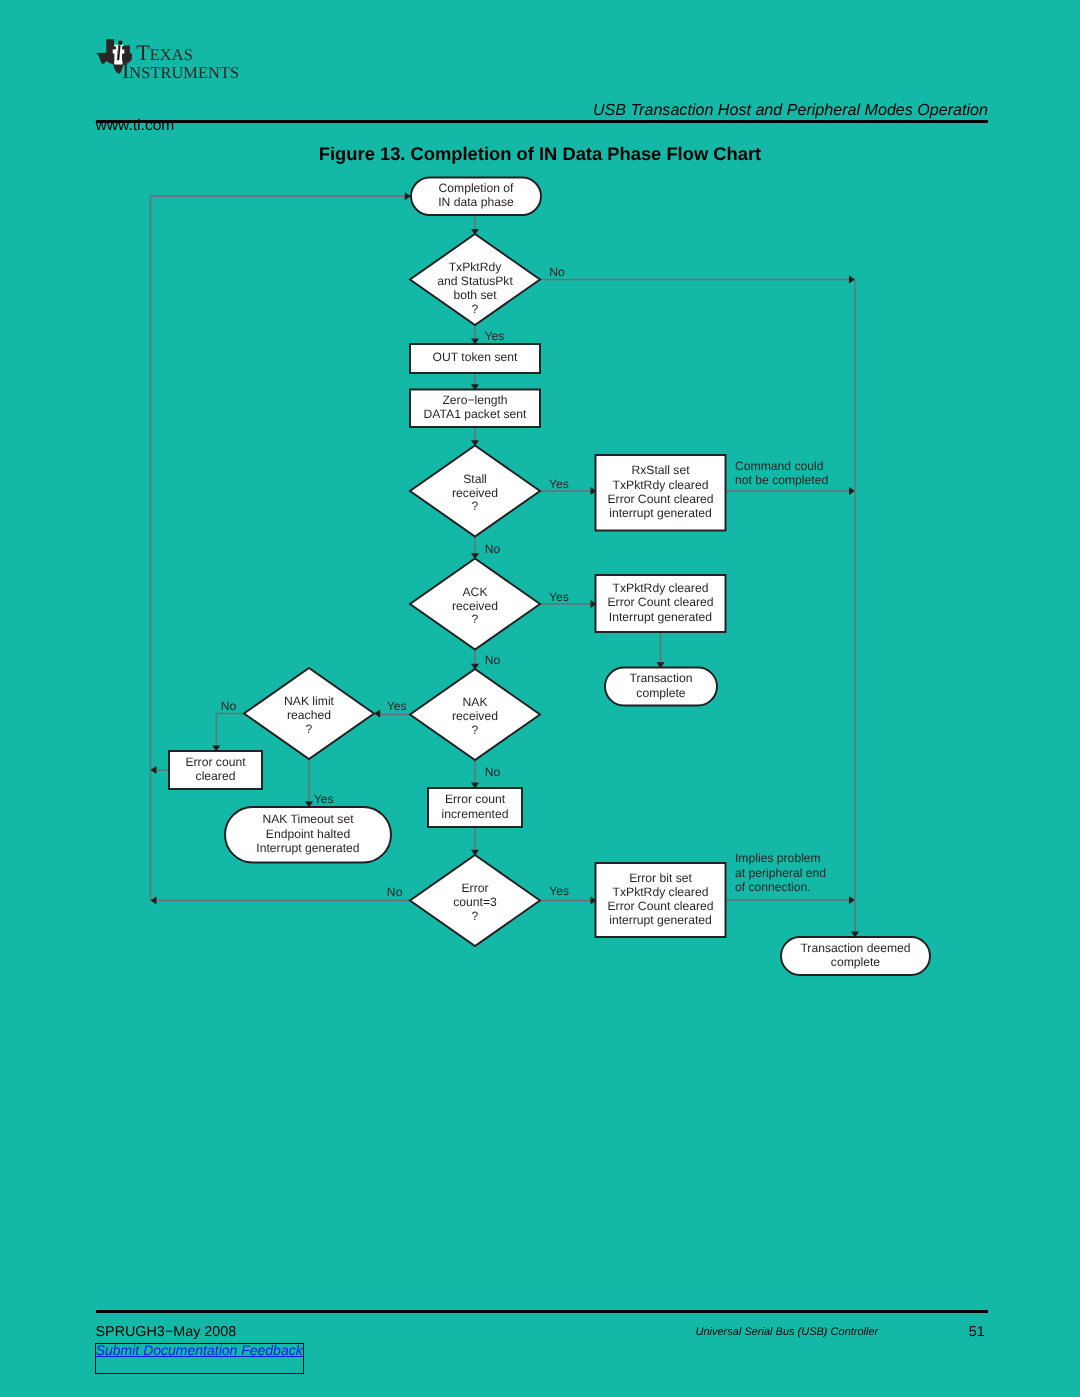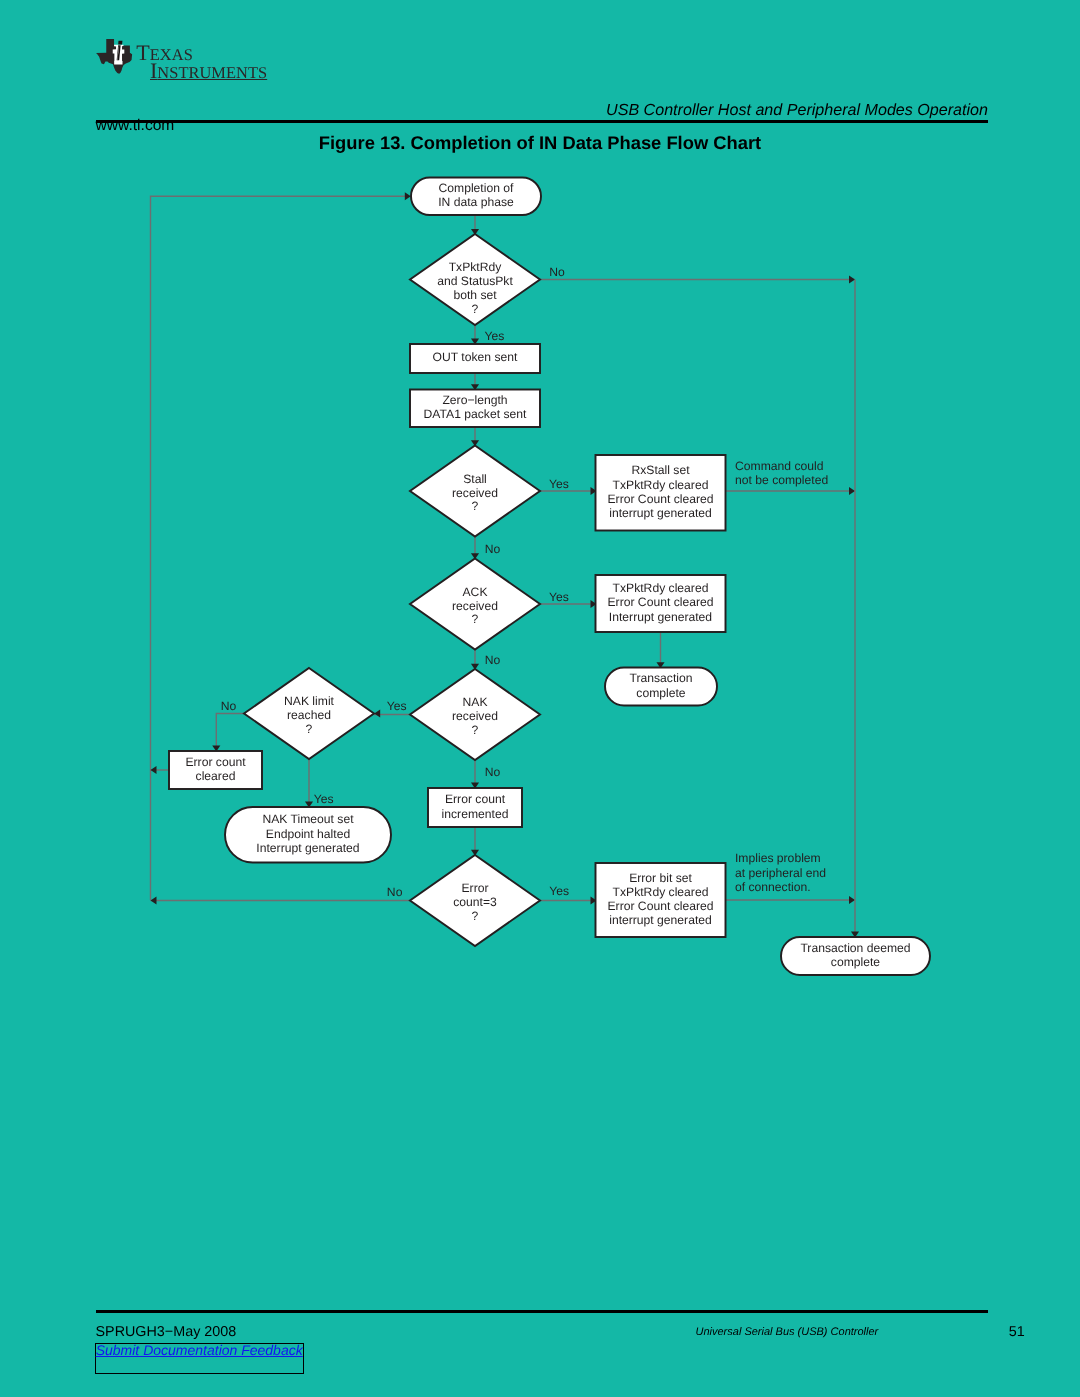--- a/index.html
+++ b/index.html
@@ -6,39 +6,39 @@
   body{width:1080px;height:1397px;position:relative;
        font-family:"Liberation Sans",sans-serif;color:#231f20;
        -webkit-font-smoothing:antialiased;text-rendering:geometricPrecision;}
   .page{position:absolute;left:0;top:0;width:1080px;height:1397px;overflow:hidden;background:#14b8a6;}
 
   
   .ti-logo{position:absolute;left:96px;top:36px;}
   .ti-word1,.ti-word2{position:absolute;font-family:"Liberation Serif",serif;
           color:#2b2526;white-space:nowrap;}
   .ti-word1{left:136.3px;top:44.3px;}
-  .ti-word2{left:150px;top:62.1px;text-decoration:underline;}
+  .ti-word2{left:122px;top:62.1px;}
   .cap1{font-size:22.1px;line-height:17px;}
   .capr{font-size:16.4px;line-height:17px;letter-spacing:0.05px;}
   .hdr-site{position:absolute;left:95.5px;top:118px;font-size:15.6px;line-height:16px;color:#000;}
   .hdr-sect{position:absolute;right:92px;top:101.5px;font-size:16.1px;line-height:16px;
             font-style:italic;color:#000;white-space:nowrap;}
   .hdr-rule{position:absolute;left:95.5px;top:119.9px;width:892.5px;height:2.7px;background:#000;}
-  .fig-cap{position:absolute;left:0;top:132px;width:1080px;text-align:center;
+  .fig-cap{position:absolute;left:0;top:143.0px;width:1080px;text-align:center;
            font-size:18.35px;font-weight:bold;color:#000;}
 
   
   .ftr-rule{position:absolute;left:95.5px;top:1310.2px;width:892.5px;height:2.7px;background:#000;}
   .ftr-left{position:absolute;left:95.5px;top:1324.3px;font-size:14.35px;line-height:16px;color:#000;}
   .ftr-link{position:absolute;left:94.7px;top:1343.3px;font-size:14.0px;font-style:italic;
             color:#1414f0;text-decoration:underline;line-height:13.5px;
             border:1px solid #000;padding:0 0 15px 0;box-sizing:border-box;}
   .ftr-right{position:absolute;left:695.5px;top:1324.3px;font-size:11px;line-height:16px;font-style:italic;
              color:#000;white-space:nowrap;}
-  .ftr-page{position:absolute;left:968.8px;top:1324.3px;font-size:14.35px;line-height:16px;color:#000;margin-left:40px;}
+  .ftr-page{position:absolute;left:968.8px;top:1324.3px;font-size:14.35px;line-height:16px;color:#000;}
 
   
   #fc{position:absolute;left:0;top:0;}
   #fc text{font-family:"Liberation Sans",sans-serif;font-size:12.15px;fill:#231f20;}
 </style>
 </head>
 <body>
 
 <div class="page">
 
@@ -51,21 +51,21 @@
         <path fill="#151011" d="M22.17 9.30 L24.61 9.30 L23.19 24.20 L20.67 24.20 Z"></path>
         <path fill="#ffffff" d="M22.80 10.20 L23.10 10.20 L21.35 23.90 L21.05 23.90 Z"></path>
       </g>
       <g fill="#2b2526"></g>
     </svg>
   </div>
   <div class="ti-word1"><span class="cap1">T</span><span class="capr">EXAS</span></div>
   <div class="ti-word2"><span class="cap1">I</span><span class="capr">NSTRUMENTS</span></div>
 
   <div class="hdr-site">www.ti.com</div>
-  <div class="hdr-sect">USB Controller Host and Peripheral Modes Operation</div>
+  <div class="hdr-sect">USB Transaction Host and Peripheral Modes Operation</div>
   <div class="hdr-rule"></div>
 
   <div class="fig-cap">Figure 13. Completion of IN Data Phase Flow Chart</div>
 
   <svg id="fc" width="1080" height="1397" viewBox="0 0 1080 1397">
 <polyline points="150.50,900.00 150.50,196.20 405.00,196.20" fill="none" stroke="#6d6e70" stroke-width="1.40"></polyline>
 <polygon points="410.80,196.20 404.80,192.15 404.80,200.25" fill="#231f20"></polygon>
 <line x1="475.00" y1="215.00" x2="475.00" y2="234.00" stroke="#6d6e70" stroke-width="1.40"></line>
 <polygon points="475.00,235.00 470.95,229.00 479.05,229.00" fill="#231f20"></polygon>
 <line x1="540.00" y1="279.50" x2="855.00" y2="279.50" stroke="#6d6e70" stroke-width="1.40"></line>

